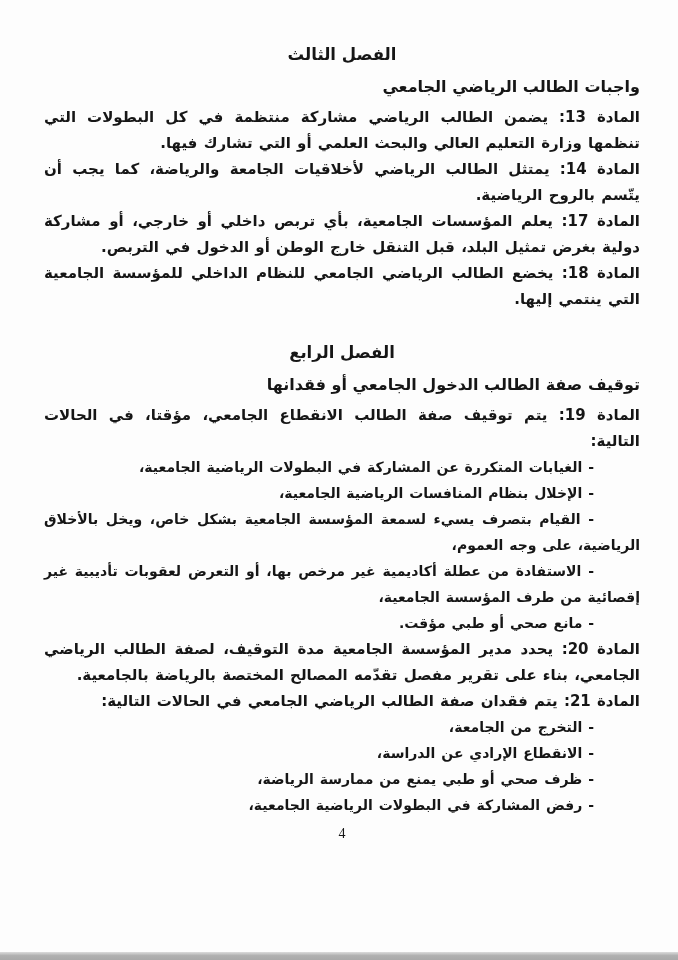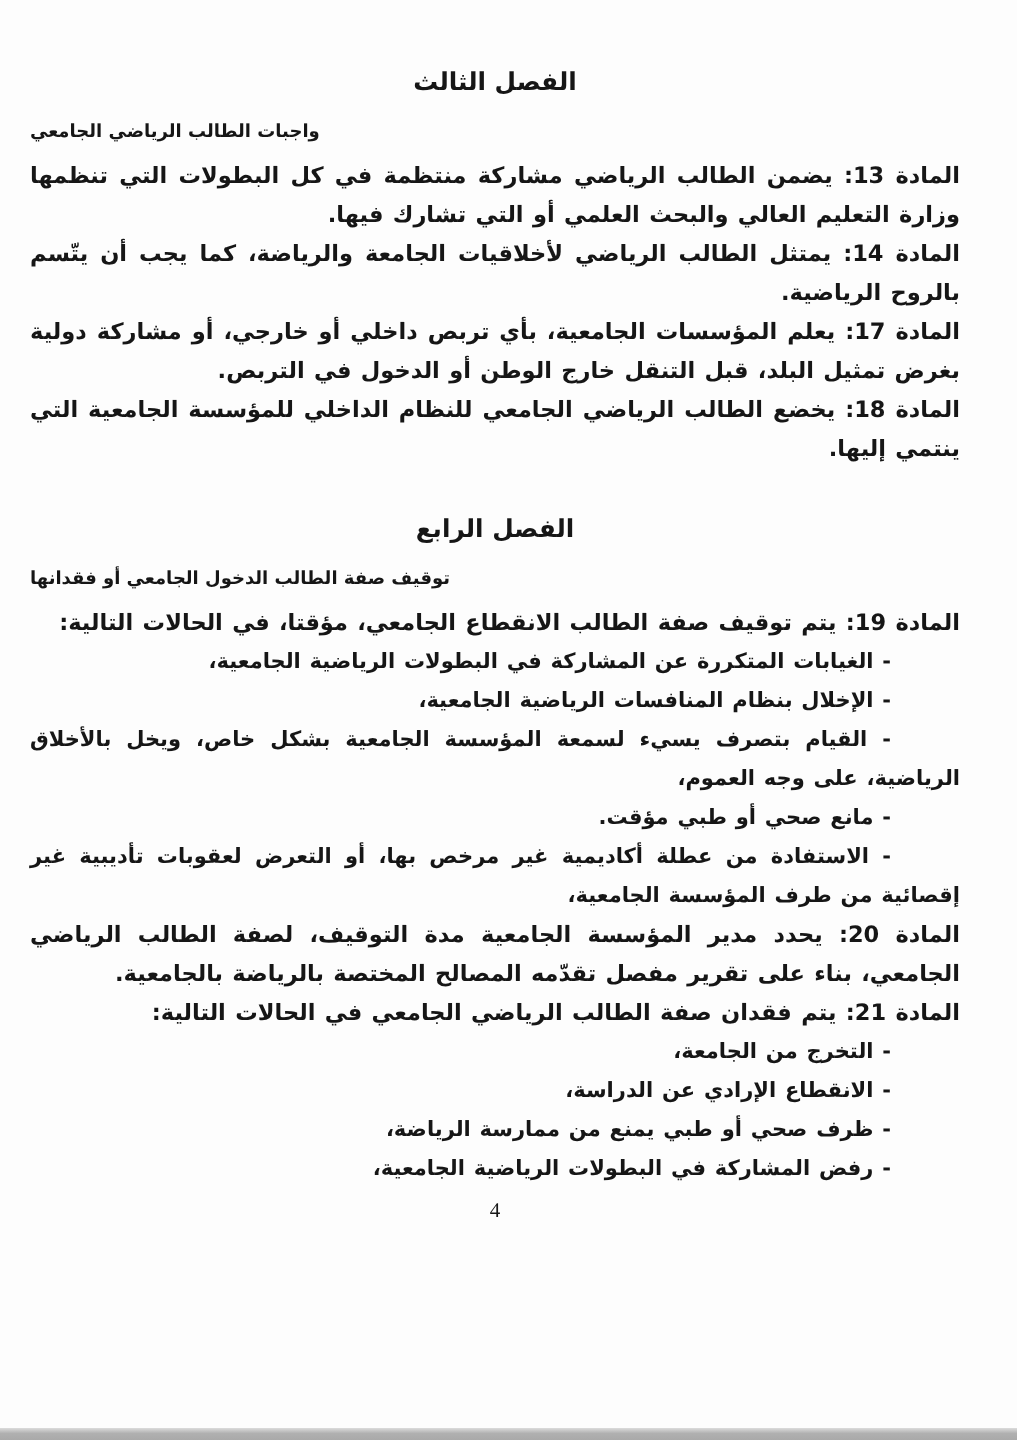--- a/index.html
+++ b/index.html
@@ -8,39 +8,39 @@
     background: #ffffff;
   }
   .page {
     position: relative;
     width: 678px;
     height: 960px;
     background: var(--page, #fdfdfd);
     color: var(--ink, #161616);
     overflow: hidden;
     box-sizing: border-box;
-    padding: 42px 38px 0 20px;
+    padding: 42px 38px 0 44px;
     font-family: "DejaVu Sans", sans-serif;
     font-weight: bold;
     direction: rtl;
   }
   .ch-title {
     font-size: 16.5px;
     line-height: 26px;
     text-align: center;
     margin: 0 0 6px 0;
     font-weight: bold;
   }
   .ch-title.spaced {
     margin-top: 28px;
   }
   .ch-subtitle {
-    font-size: 12px;
+    font-size: 16px;
     line-height: 26px;
-    text-align: left;
+    text-align: right;
     margin: 0 0 4px 0;
     font-weight: bold;
   }
   .article {
     margin: 0;
     font-size: 15px;
     line-height: 26px;
     text-align: justify;
     text-align-last: right;
     word-spacing: 1px;
@@ -88,22 +88,22 @@
 
   <section>
     <h1 class="ch-title spaced">الفصل الرابع</h1>
     <h2 class="ch-subtitle">توقيف صفة الطالب الدخول الجامعي أو فقدانها</h2>
 
     <p class="article"><span>المادة 19:</span> <span>يتم توقيف صفة الطالب الانقطاع الجامعي، مؤقتا، في الحالات التالية:</span></p>
 
     <p class="bullet">- الغيابات المتكررة عن المشاركة في البطولات الرياضية الجامعية،</p>
     <p class="bullet">- الإخلال بنظام المنافسات الرياضية الجامعية،</p>
     <p class="bullet">- القيام بتصرف يسيء لسمعة المؤسسة الجامعية بشكل خاص، ويخل بالأخلاق الرياضية، على وجه العموم،</p>
+    <p class="bullet">- الاستفادة من عطلة أكاديمية غير مرخص بها، أو التعرض لعقوبات تأديبية غير إقصائية من طرف المؤسسة الجامعية،</p>
     <p class="bullet">- مانع صحي أو طبي مؤقت.</p>
-    <p class="bullet">- الاستفادة من عطلة أكاديمية غير مرخص بها، أو التعرض لعقوبات تأديبية غير إقصائية من طرف المؤسسة الجامعية،</p>
 
     <p class="article"><span>المادة 20:</span> <span>يحدد مدير المؤسسة الجامعية مدة التوقيف، لصفة الطالب الرياضي الجامعي، بناء على تقرير مفصل تقدّمه المصالح المختصة بالرياضة بالجامعية.</span></p>
     <p class="article"><span>المادة 21:</span> <span>يتم فقدان صفة الطالب الرياضي الجامعي في الحالات التالية:</span></p>
 
     <p class="bullet">- التخرج من الجامعة،</p>
     <p class="bullet">- الانقطاع الإرادي عن الدراسة،</p>
     <p class="bullet">- ظرف صحي أو طبي يمنع من ممارسة الرياضة،</p>
     <p class="bullet">- رفض المشاركة في البطولات الرياضية الجامعية،</p>
   </section>
 

